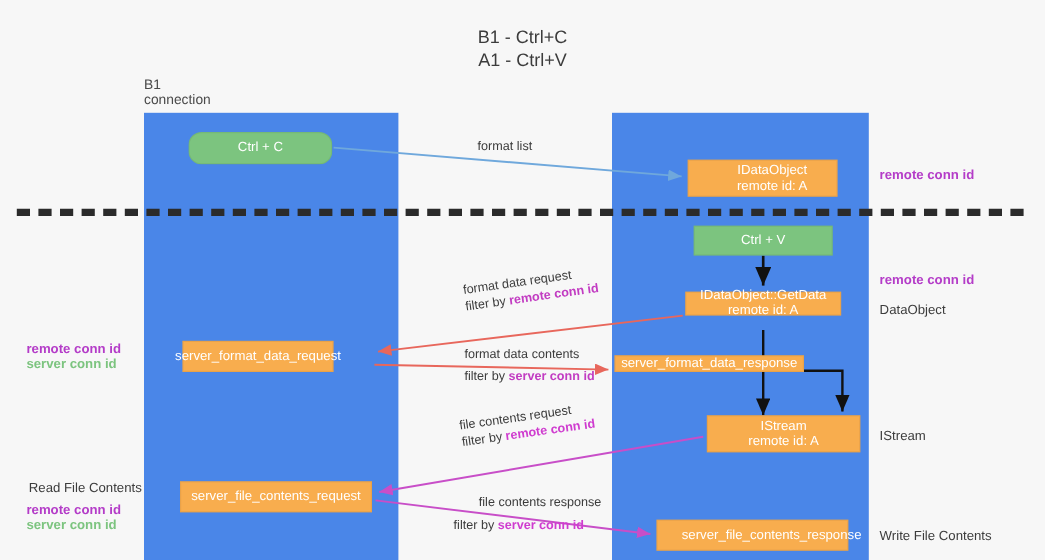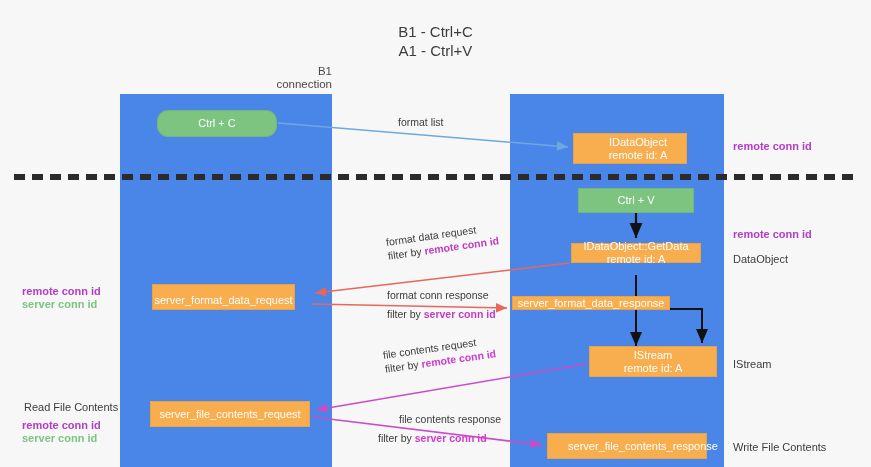--- a/index.html
+++ b/index.html
@@ -18,21 +18,21 @@
 
   
   .abs{position:absolute;}
 
   .title{
     width:871px;text-align:center;top:6px;left:0;
     font-size:15px;line-height:19px;color:#3c3c3c;
   }
 
   .lane-head{
-    text-align:right;font-size:11.5px;line-height:13px;color:#4a4a4a;
+    text-align:left;font-size:11.5px;line-height:13px;color:#4a4a4a;
   }
 
   .node{
     position:absolute;
     box-sizing:border-box;
     display:flex;flex-direction:column;
     align-items:center;justify-content:center;
     color:#ffffff;
     font-size:11px;
     line-height:13px;
@@ -115,35 +115,35 @@
     <div>B1</div>
     <div>connection</div>
   </div>
   <div class="abs lane-head" style="left:510px;top:49px;width:214px;">
   </div>
 
   <div class="node green" style="left:157px;top:94px;width:120px;height:27px;border-radius:11px;">
     <div>Ctrl + C</div>
   </div>
 
-  <div class="node orange" style="left:573px;top:117px;width:114px;height:31px;padding-left:20px;">
+  <div class="node orange" style="left:573px;top:117px;width:125px;height:31px;padding-left:20px;">
     <div>IDataObject</div>
     <div class="l2">remote id: A</div>
   </div>
 
   <div class="node green" style="left:578px;top:172px;width:116px;height:25px;">
     <div>Ctrl + V</div>
   </div>
 
   <div class="node orange" style="left:571px;top:227px;width:130px;height:20px;">
     <div>IDataObject::GetData</div>
     <div class="l2">remote id: A</div>
   </div>
 
-  <div class="node orange" style="left:152px;top:268px;width:143px;height:26px;justify-content:flex-end;">
+  <div class="node orange" style="left:152px;top:268px;width:126px;height:26px;">
     <div>server_format_data_request</div>
   </div>
 
   <div class="node orange" style="left:512px;top:280px;width:158px;height:14px;">
     <div>server_format_data_response</div>
   </div>
 
   <div class="node orange" style="left:589px;top:330px;width:128px;height:31px;">
     <div>IStream</div>
     <div class="l2">remote id: A</div>
@@ -162,21 +162,21 @@
   </div>
 
   <div class="edge-label rot" style="left:385px;top:219px;transform:rotate(-8deg);">
     <div>format data request</div>
     <div>
       <span>filter by </span><span class="purple">remote conn id</span>
     </div>
   </div>
 
   <div class="edge-label" style="left:387px;top:272px;">
-    <div>format conn response</div>
+    <div>format data contents</div>
     <div style="margin-top:5px;">
       <span>filter by </span><span class="purple">server conn id</span>
     </div>
   </div>
 
   <div class="edge-label rot" style="left:382px;top:332px;transform:rotate(-8deg);">
     <div>file contents request</div>
     <div>
       <span>filter by </span><span class="purple2">remote conn id</span>
     </div>

